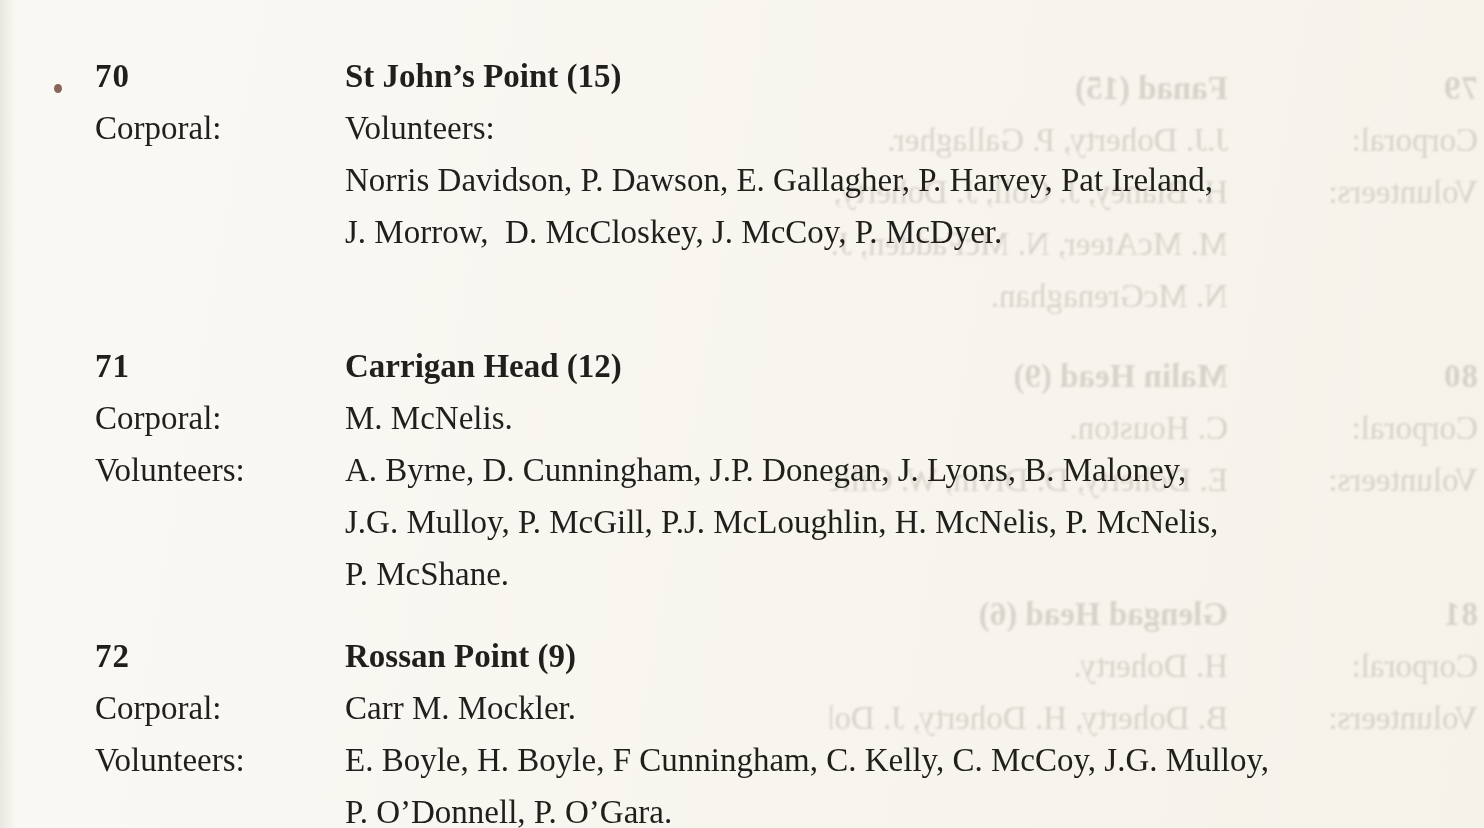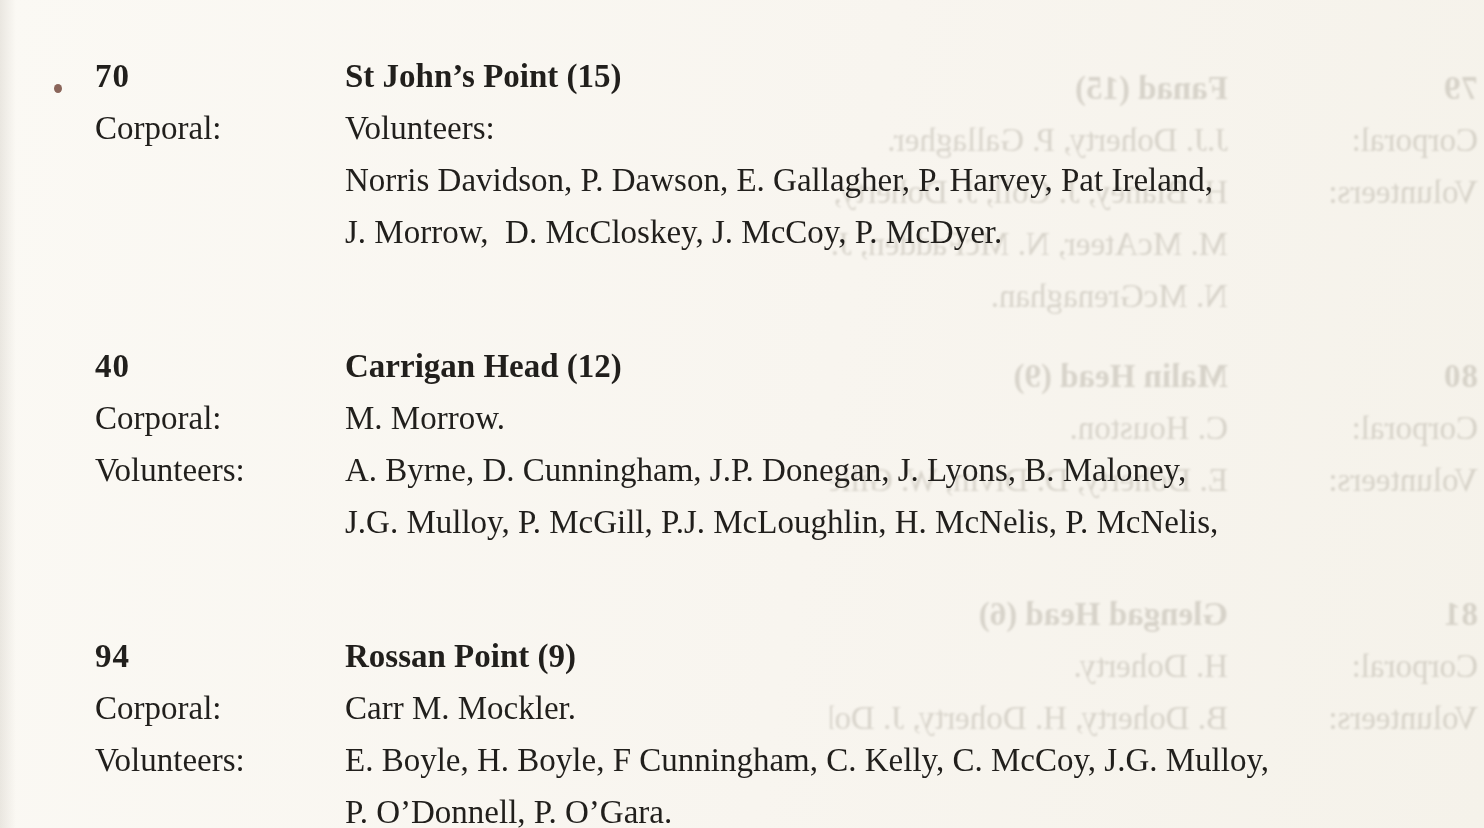--- a/index.html
+++ b/index.html
@@ -93,33 +93,34 @@
     <div class="title">St John’s Point (15)</div>
     <div>Corporal:</div>
     <div>Volunteers:</div>
     <div></div>
     <div>Norris Davidson, P. Dawson, E. Gallagher, P. Harvey, Pat Ireland,</div>
     <div></div>
     <div>J. Morrow,  D. McCloskey, J. McCoy, P. McDyer.</div>
   </div>
 
   <div class="entry e1">
-    <div class="num">40</div>
+    <div class="num">71</div>
     <div class="title">Carrigan Head (12)</div>
     <div>Corporal:</div>
-    <div>M. Morrow.</div>
+    <div>M. McNelis.</div>
     <div>Volunteers:</div>
     <div>A. Byrne, D. Cunningham, J.P. Donegan, J. Lyons, B. Maloney,</div>
     <div></div>
     <div>J.G. Mulloy, P. McGill, P.J. McLoughlin, H. McNelis, P. McNelis,</div>
     <div></div>
+    <div>P. McShane.</div>
   </div>
 
   <div class="entry e2">
-    <div class="num">94</div>
+    <div class="num">72</div>
     <div class="title">Rossan Point (9)</div>
     <div>Corporal:</div>
     <div>Carr M. Mockler.</div>
     <div>Volunteers:</div>
     <div>E. Boyle, H. Boyle, F Cunningham, C. Kelly, C. McCoy, J.G. Mulloy,</div>
     <div></div>
     <div>P. O’Donnell, P. O’Gara.</div>
   </div>
 
 </div>

